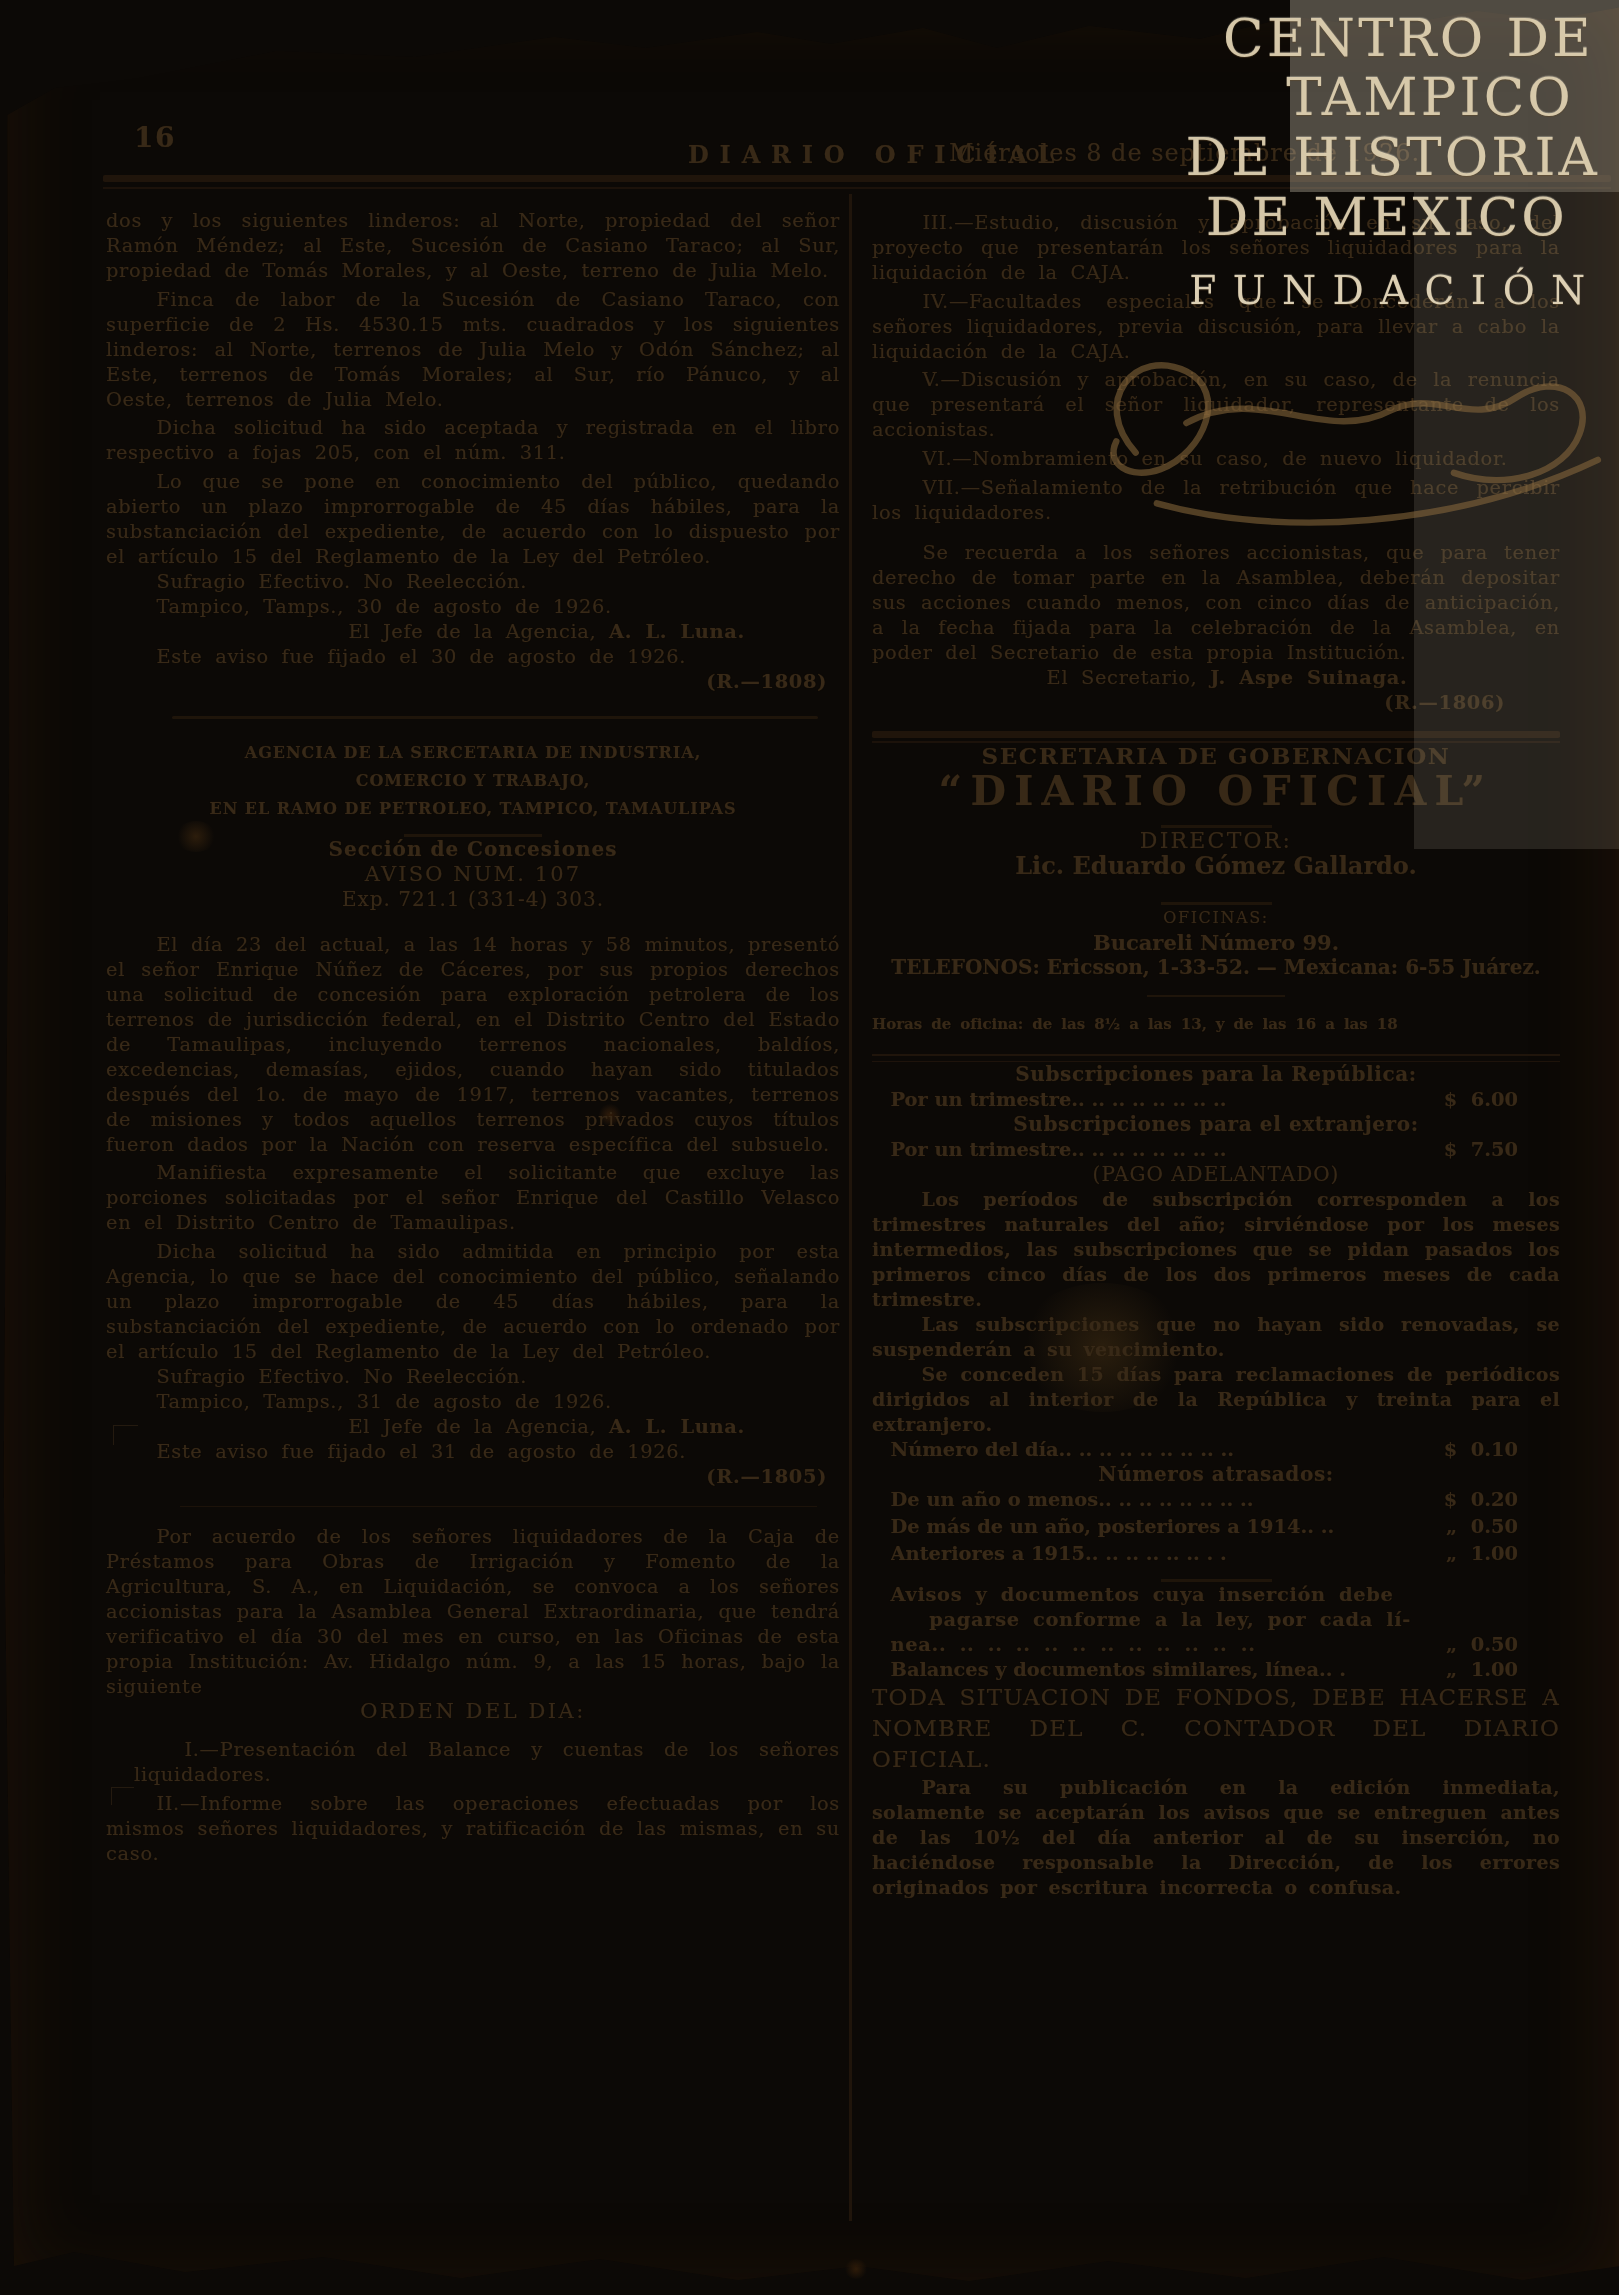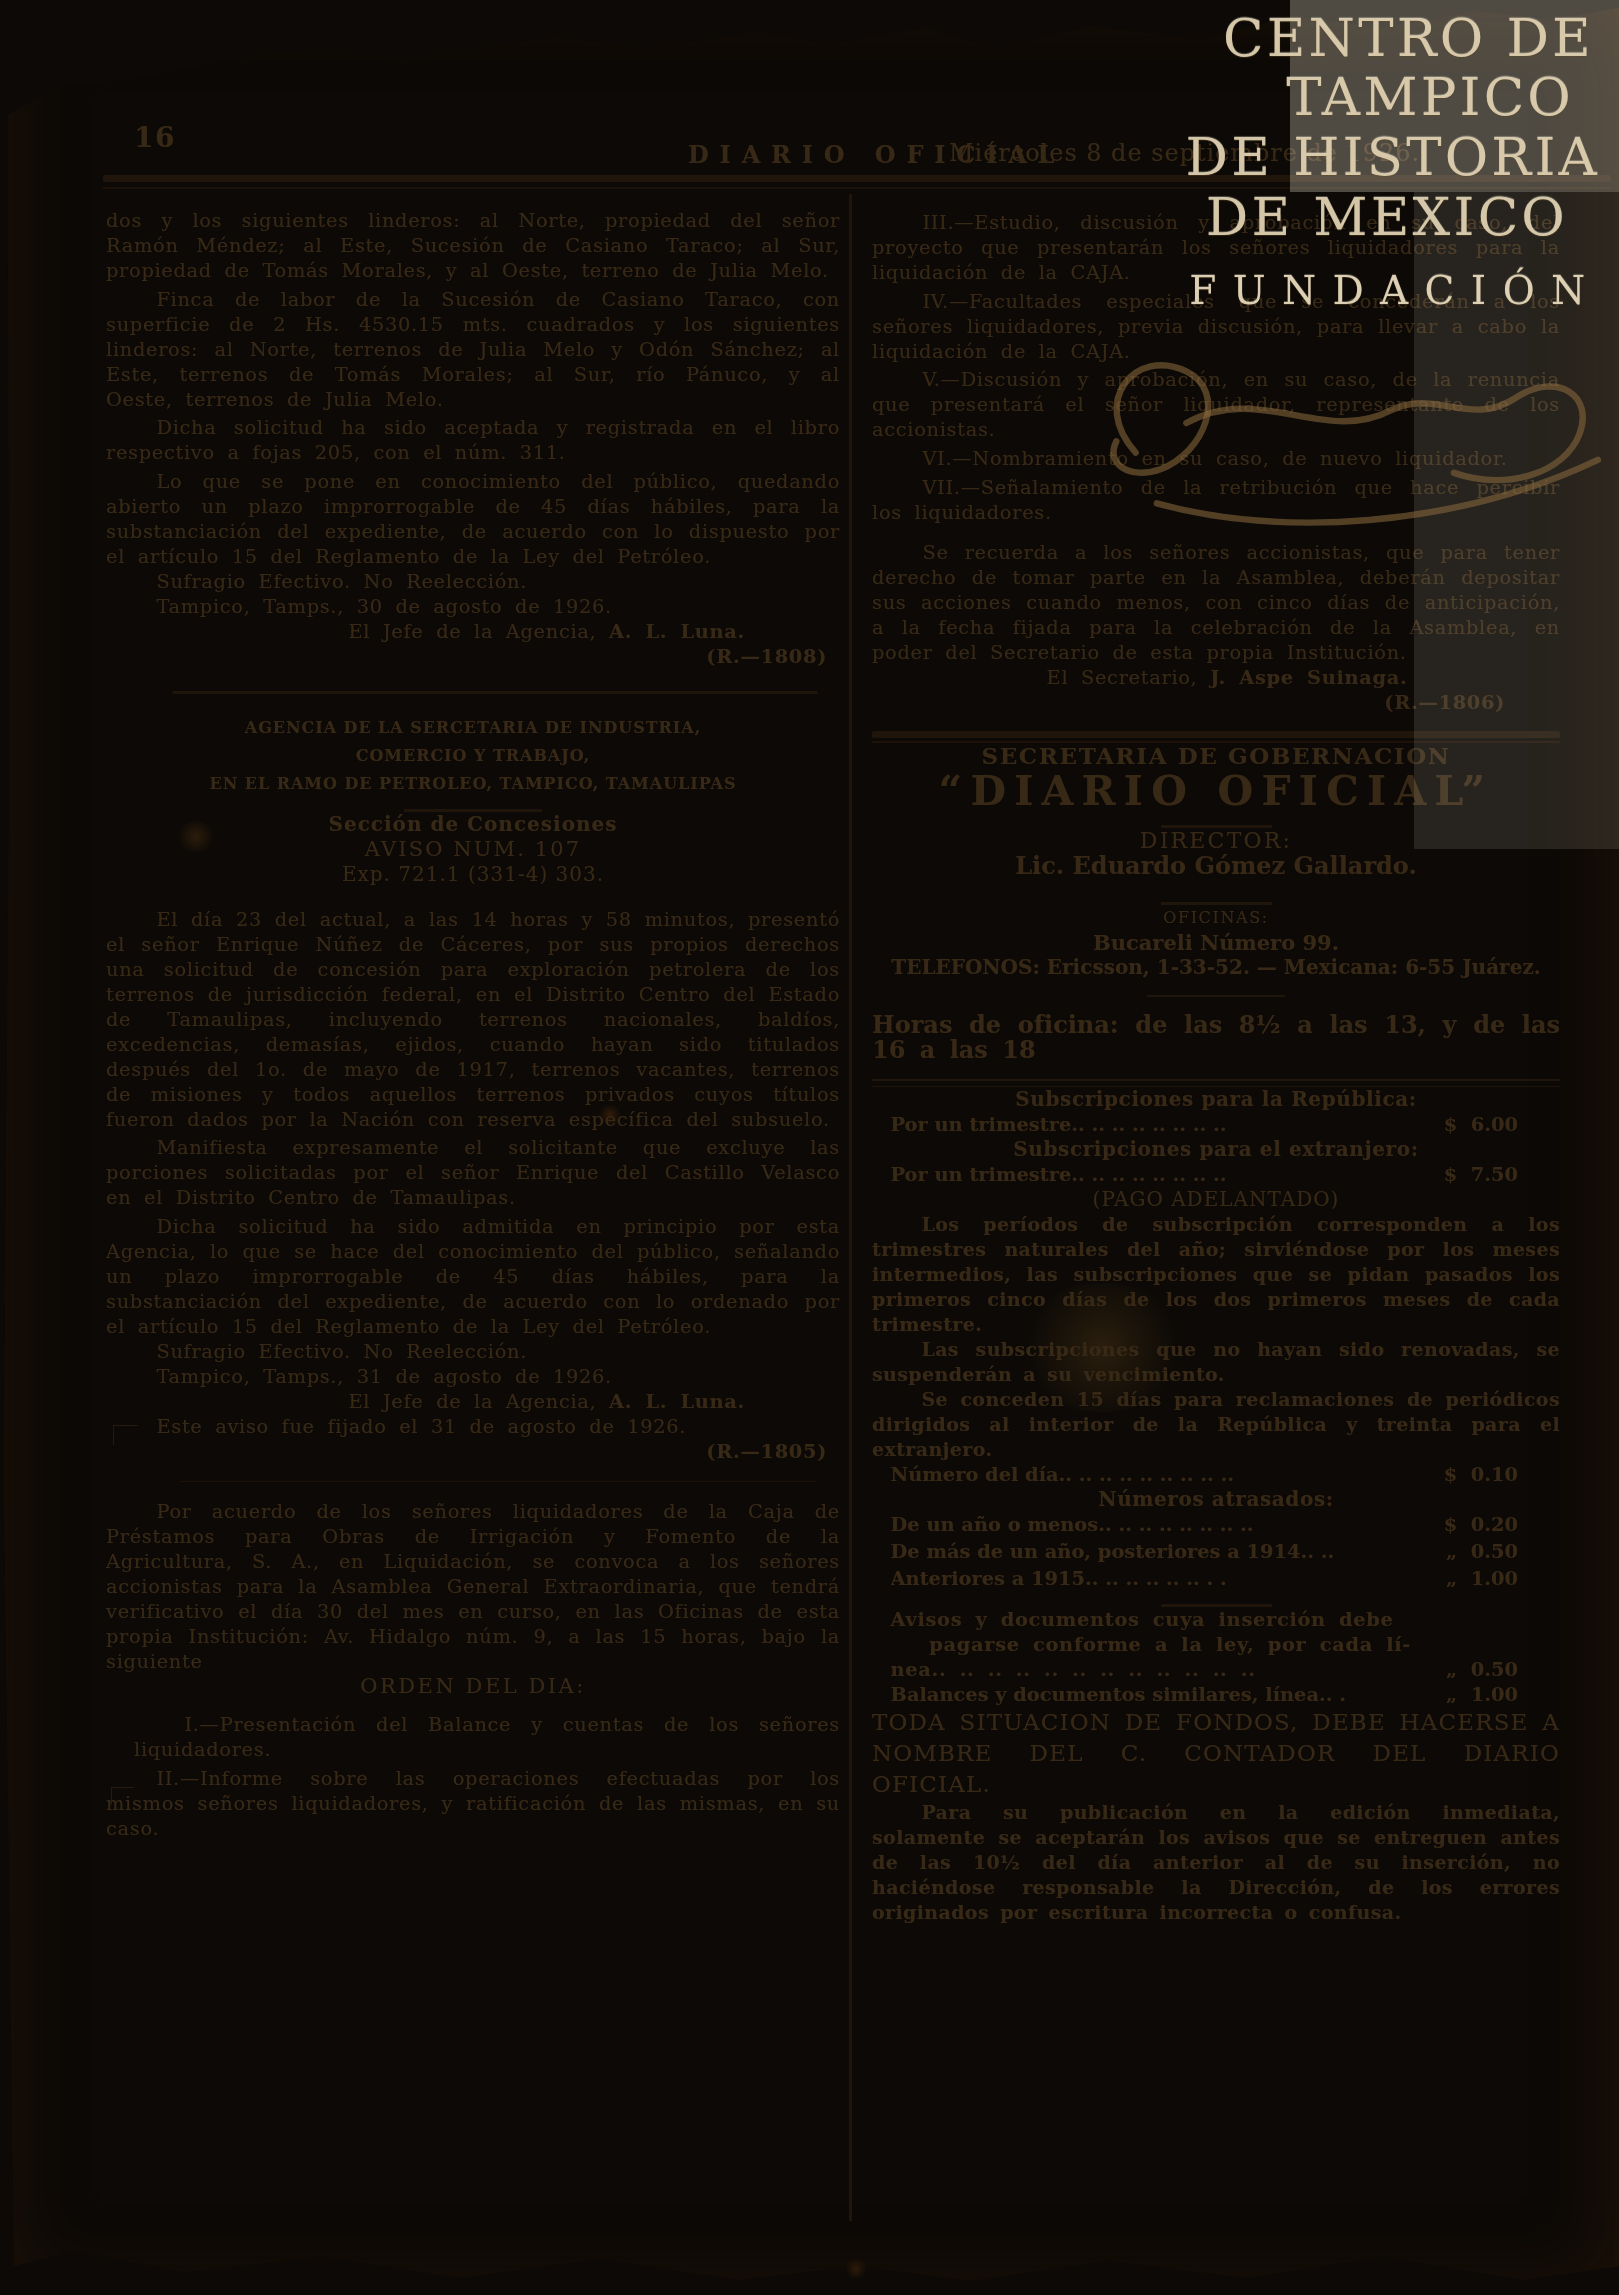--- a/index.html
+++ b/index.html
@@ -94,20 +94,21 @@
   <div id="divider"></div>
 
   <div id="col-left" class="col ink">
     <p class="p">dos y los siguientes linderos: al Norte, propiedad del señor Ramón Méndez; al Este, Sucesión de Casiano Taraco; al Sur, propiedad de Tomás Morales, y al Oeste, terreno de Julia Melo.</p>
     <p class="p ind gap4">Finca de labor de la Sucesión de Casiano Taraco, con superficie de 2 Hs. 4530.15 mts. cuadrados y los siguientes linderos: al Norte, terrenos de Julia Melo y Odón Sánchez; al Este, terrenos de Tomás Morales; al Sur, río Pánuco, y al Oeste, terrenos de Julia Melo.</p>
     <p class="p ind gap4">Dicha solicitud ha sido aceptada y registrada en el libro respectivo a fojas 205, con el núm. 311.</p>
     <p class="p ind gap4">Lo que se pone en conocimiento del público, quedando abierto un plazo improrrogable de 45 días hábiles, para la substanciación del expediente, de acuerdo con lo dispuesto por el artículo 15 del Reglamento de la Ley del Petróleo.</p>
     <p class="line ind-sm gap12">Sufragio Efectivo. No Reelección.</p>
     <p class="line ind-sm gap8">Tampico, Tamps., 30 de agosto de 1926.</p>
     <p class="line ind-lg gap8"><span>El Jefe de la Agencia, </span><span class="b">A. L. Luna.</span></p>
+    <p class="line ind-sm gap8">Este aviso fue fijado el 30 de agosto de 1926.</p>
     <p class="line r-align b gap4" style="white-space:normal;">(R.—1808)</p>
 
     <div class="sep-rule"></div>
 
     <p class="ctr agency">AGENCIA DE LA SERCETARIA DE INDUSTRIA,</p>
     <p class="ctr agency">COMERCIO Y TRABAJO,</p>
     <p class="ctr agency">EN EL RAMO DE PETROLEO, TAMPICO, TAMAULIPAS</p>
     <div class="srule"></div>
     <p class="ctr b gap22" style="font-size:20px;">Sección de Concesiones</p>
     <p class="ctr gap24" style="font-size:21px;letter-spacing:.1em;">AVISO NUM. 107</p>
@@ -146,21 +147,21 @@
     <p class="mh masthead-sub">SECRETARIA DE GOBERNACION</p>
     <p class="mh masthead-title">“DIARIO OFICIAL”</p>
     <div class="srule" style="width:111px;"></div>
     <p class="mh gap18" style="font-size:22px;letter-spacing:.1em;">DIRECTOR:</p>
     <p class="mh b gap6" style="font-size:24px;">Lic. Eduardo Gómez Gallardo.</p>
     <div class="srule" style="width:111px;margin-top:24px;"></div>
     <p class="mh gap18" style="font-size:16px;letter-spacing:.1em;">OFICINAS:</p>
     <p class="mh b gap6" style="font-size:21px;">Bucareli Número 99.</p>
     <p class="mh b gap8" style="font-size:20px;white-space:nowrap;">TELEFONOS: Ericsson, 1-33-52. — Mexicana: 6-55 Juárez.</p>
     <div class="srule" style="width:138px;margin-top:14.8px;"></div>
-    <p class="b gap16" style="font-size:24px;margin-bottom:0;text-align:justify;word-spacing:.25em;">Horas de oficina: de las 8½ a las 13, y de las 16 a las 18</p>
+    <p class="b gap16" style="font-size:15px;margin-bottom:0;text-align:justify;word-spacing:.25em;">Horas de oficina: de las 8½ a las 13, y de las 16 a las 18</p>
 
     <div class="dblrule"></div>
 
     <p class="rate-head gap24">Subscripciones para la República:</p>
     <p class="rate-row gap10">
         <span class="lbl">Por un trimestre..  ..  ..  ..  ..  ..  ..  ..</span>
         <span class="prc">$  6.00</span>
       </p>
     <p class="rate-head gap12">Subscripciones para el extranjero:</p>
     <p class="rate-row gap10">

